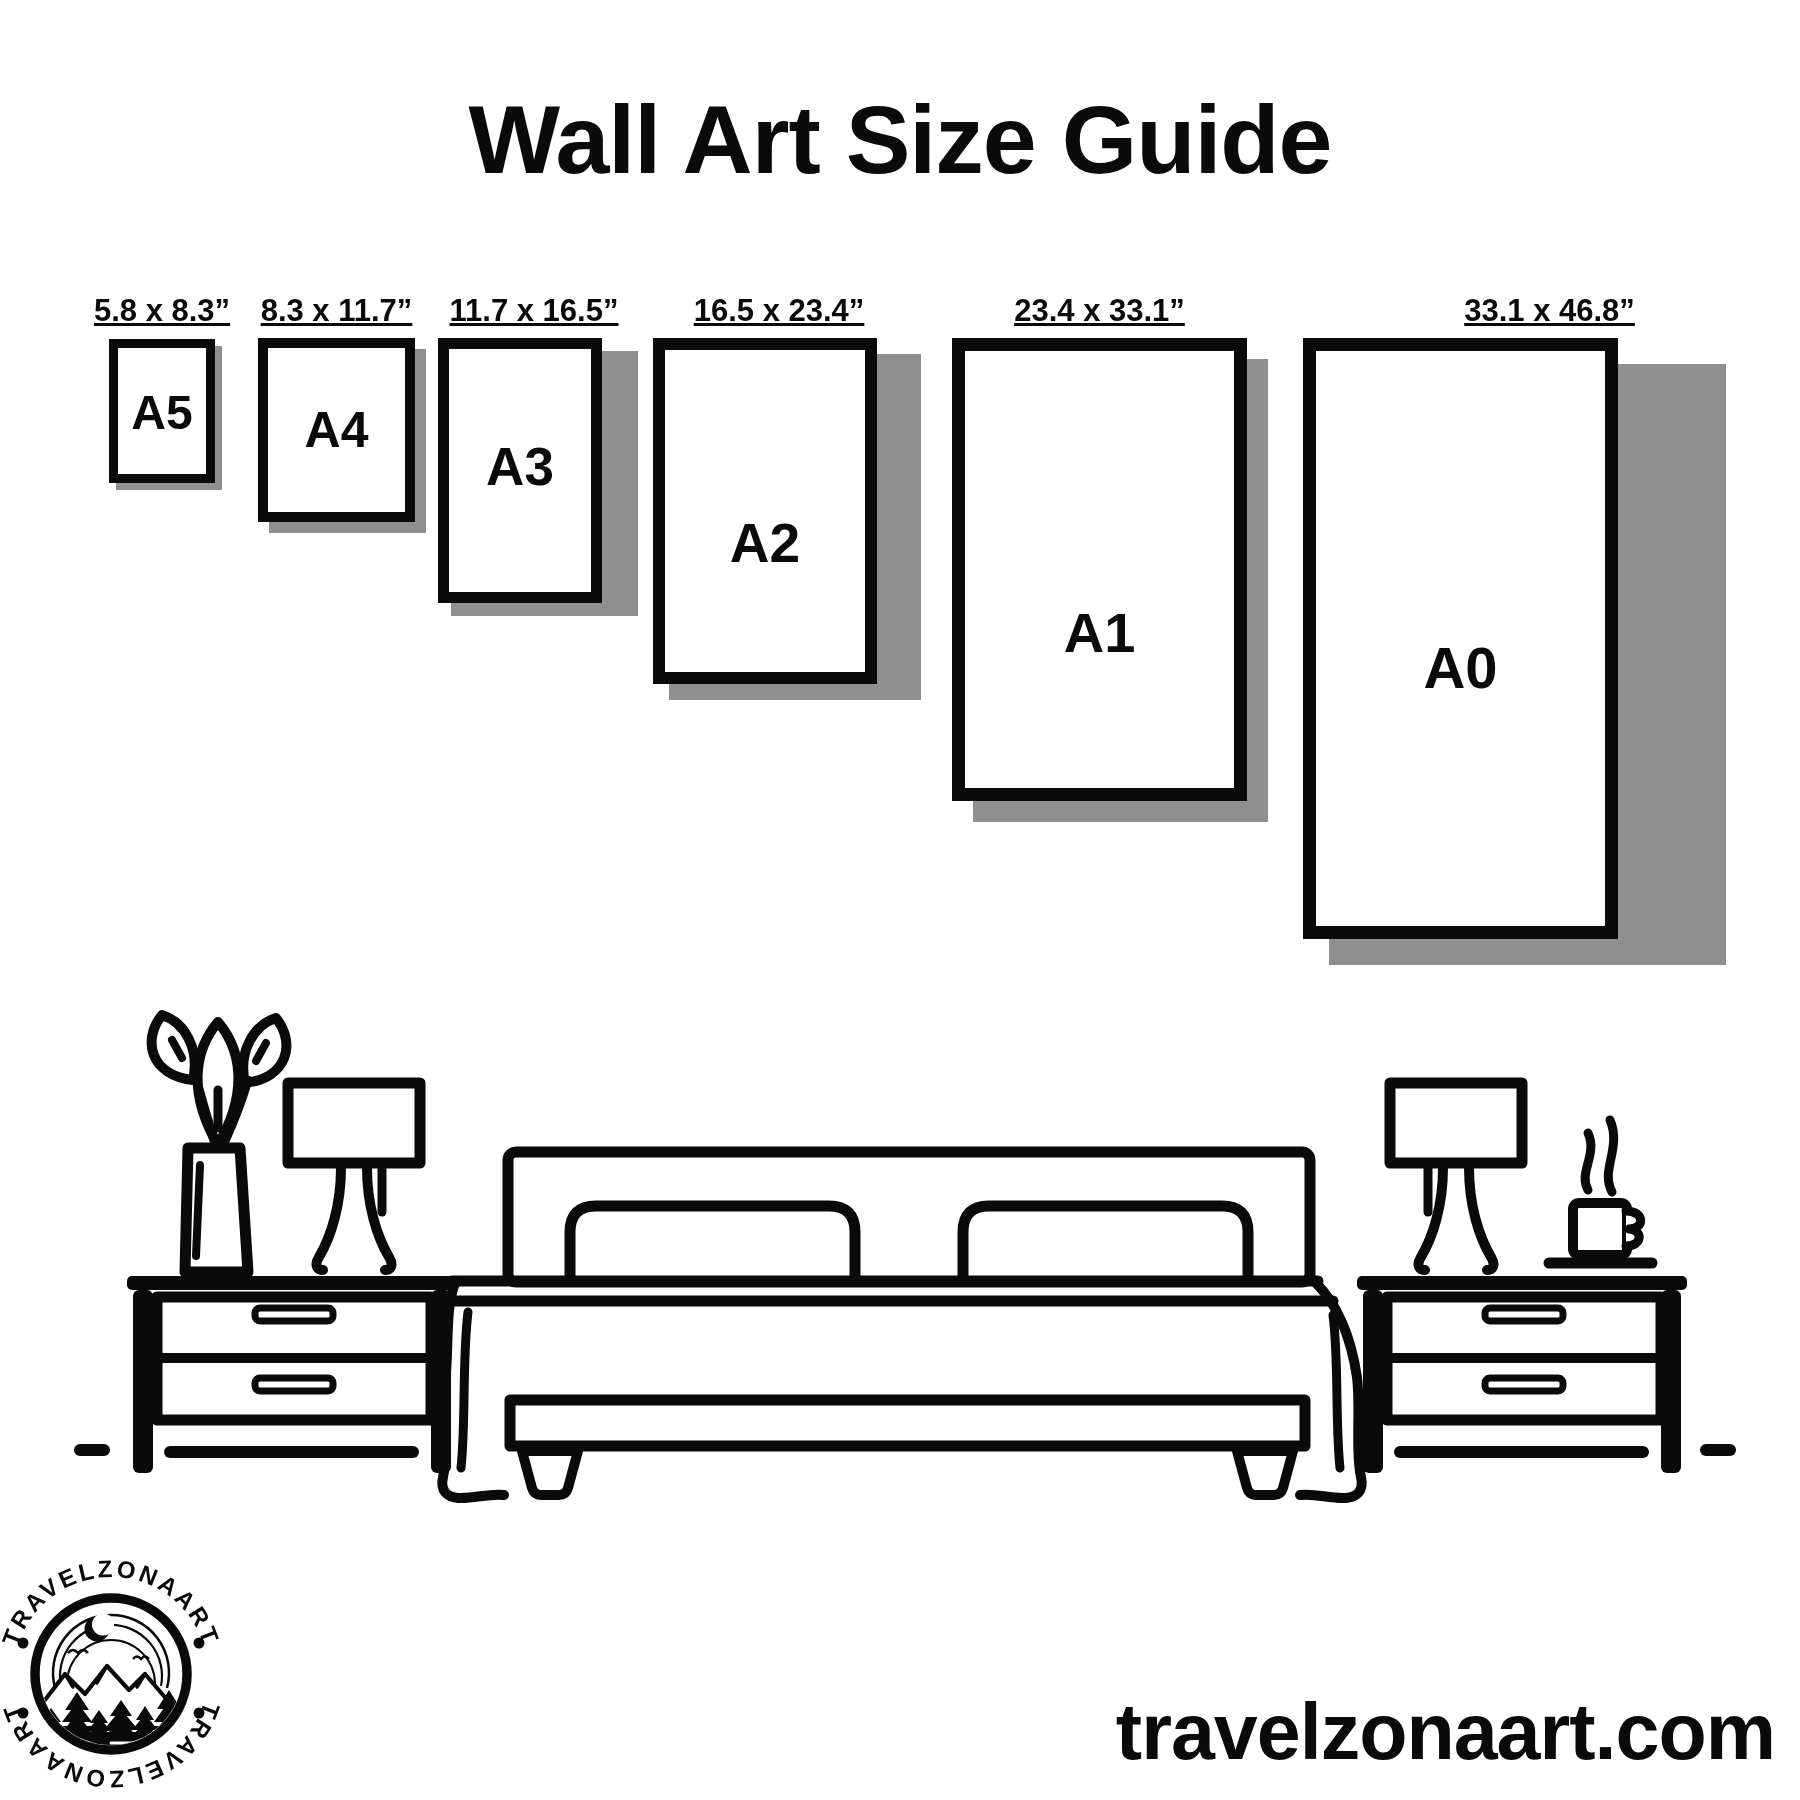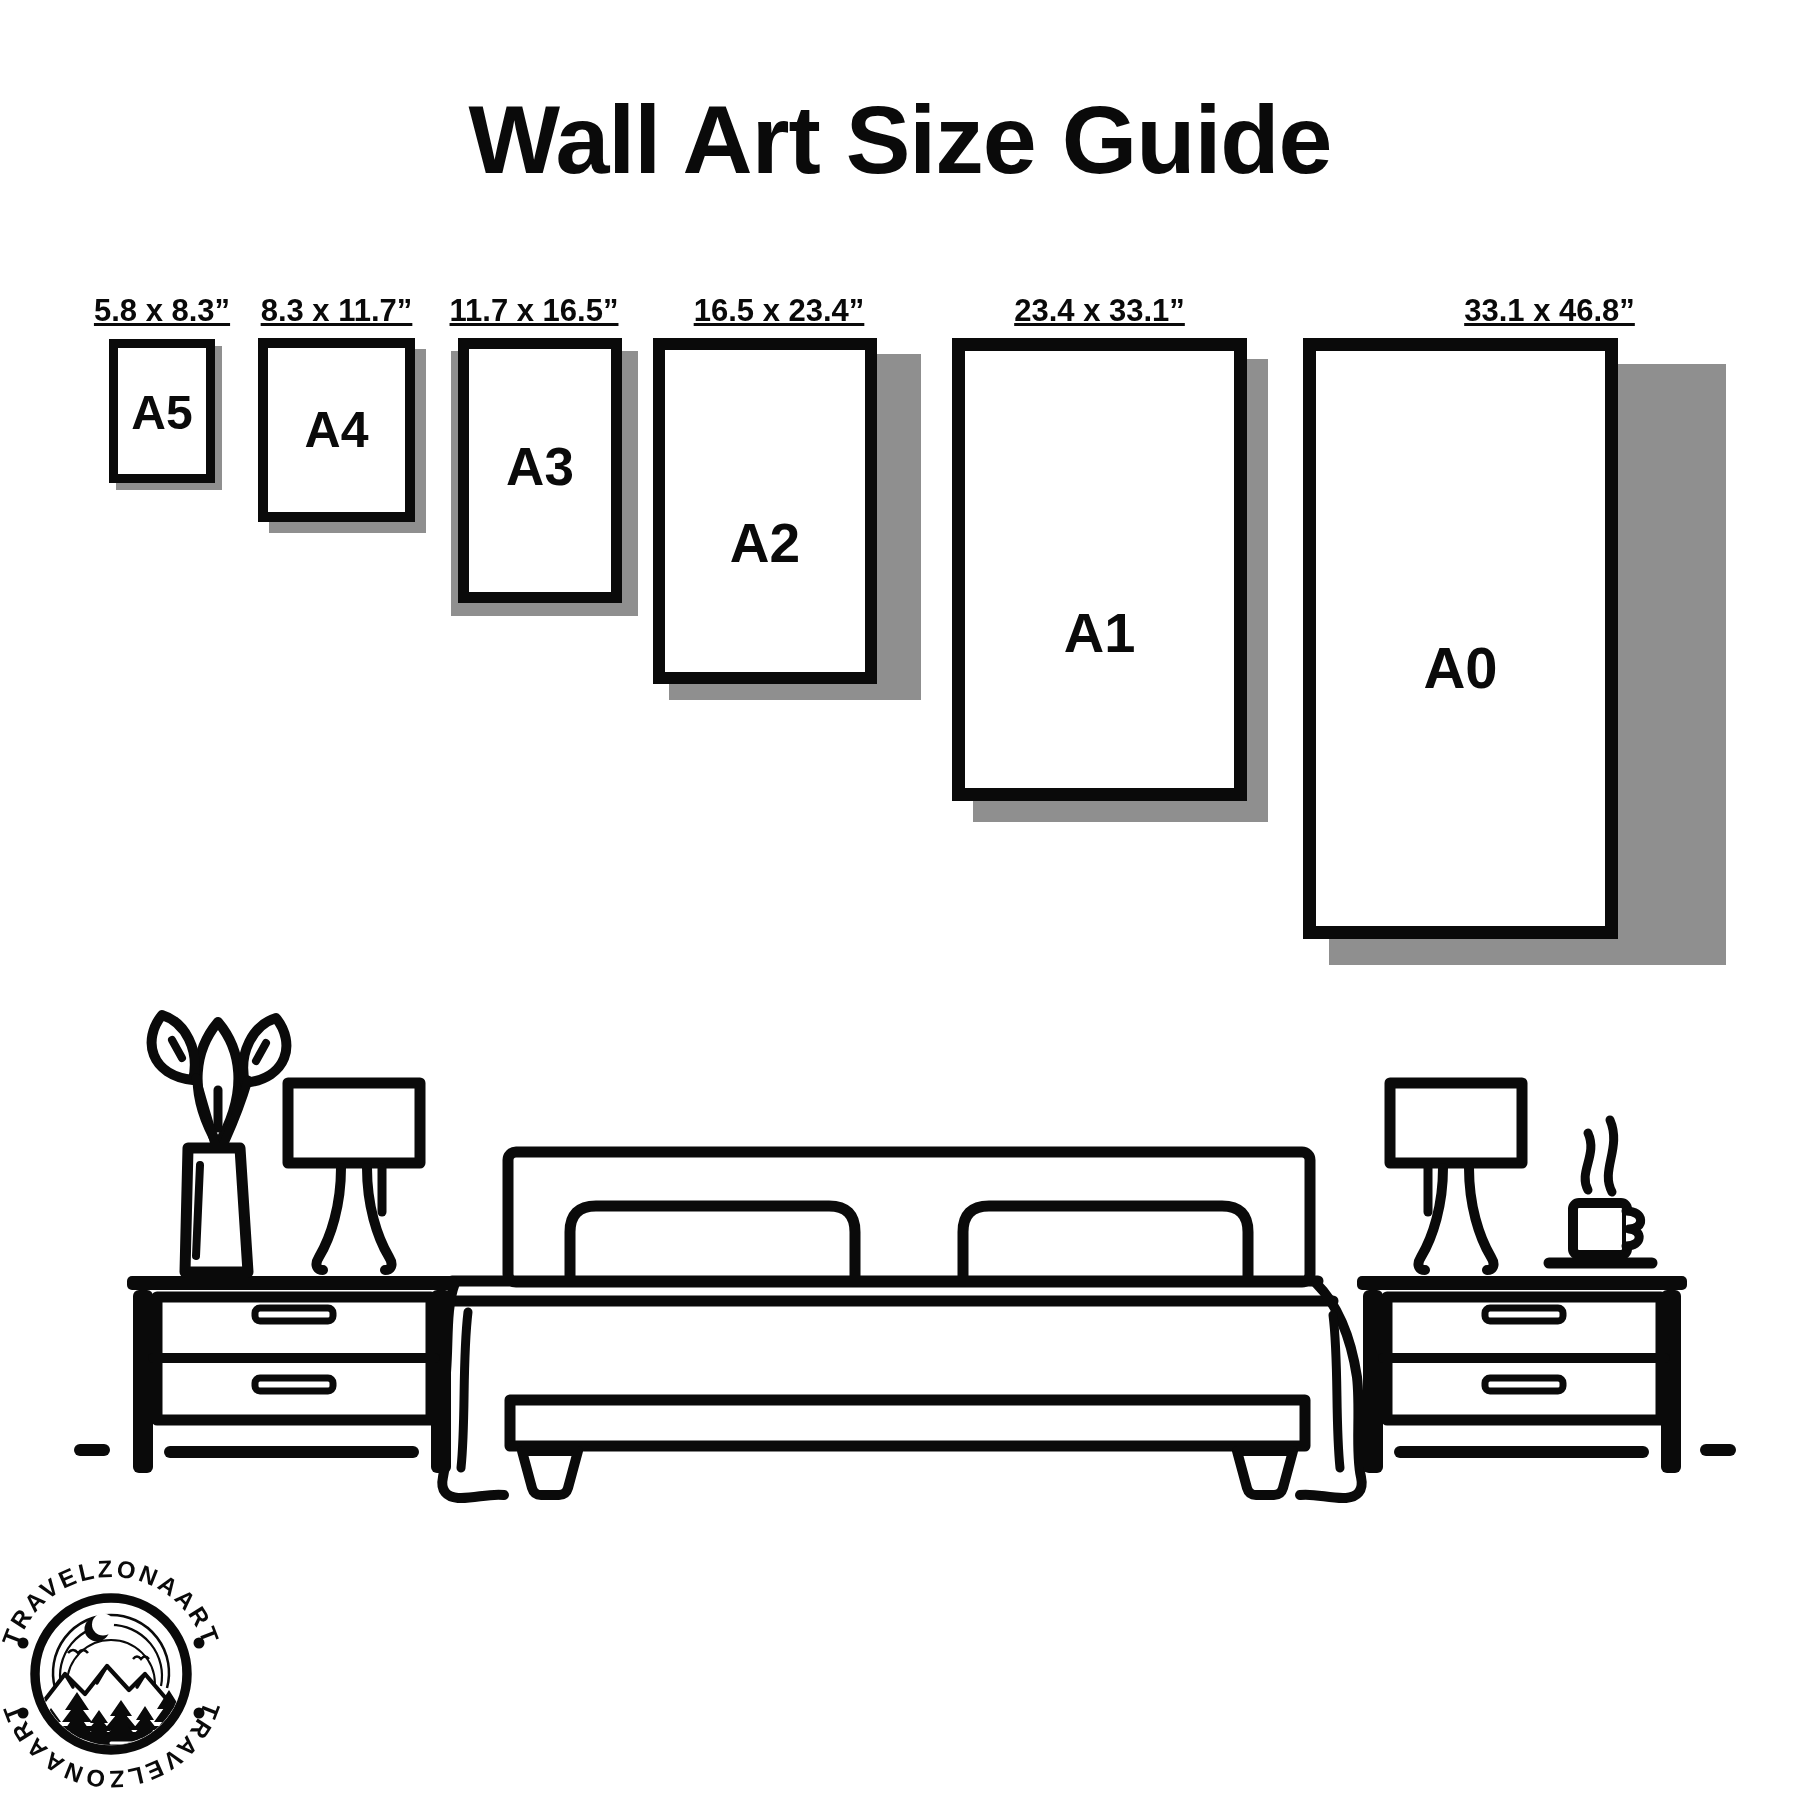--- a/index.html
+++ b/index.html
@@ -31,21 +31,21 @@
       <div class="poster-frame" style="left: 109px; top: 339px; width: 106px; height: 144px; border-width: 9px;">
         <div class="poster-code" style="top: 51%; font-size: 48px;">A5</div>
       </div>
       <div class="dim-label" style="left: 336.5px;">8.3 x 11.7”</div>
       <div class="poster-shadow" style="left: 269px; top: 349px; width: 157px; height: 184px;"></div>
       <div class="poster-frame" style="left: 258px; top: 338px; width: 157px; height: 184px; border-width: 10px;">
         <div class="poster-code" style="top: 50%; font-size: 50px;">A4</div>
       </div>
       <div class="dim-label" style="left: 534px;">11.7 x 16.5”</div>
       <div class="poster-shadow" style="left: 451px; top: 351px; width: 187px; height: 265px;"></div>
-      <div class="poster-frame" style="left: 458px; top: 338px; width: 164px; height: 265px; border-width: 11px;">
+      <div class="poster-frame" style="left: 438px; top: 338px; width: 164px; height: 265px; border-width: 11px;">
         <div class="poster-code" style="top: 48%; font-size: 53px;">A3</div>
       </div>
       <div class="dim-label" style="left: 779px; text-align: right;">16.5 x 23.4”</div>
       <div class="poster-shadow" style="left: 669px; top: 354px; width: 252px; height: 346px;"></div>
       <div class="poster-frame" style="left: 653px; top: 338px; width: 224px; height: 346px; border-width: 12px;">
         <div class="poster-code" style="top: 60%; font-size: 55px;">A2</div>
       </div>
       <div class="dim-label" style="left: 1099.5px;">23.4 x 33.1”</div>
       <div class="poster-shadow" style="left: 973px; top: 359px; width: 295px; height: 463px;"></div>
       <div class="poster-frame" style="left: 952px; top: 338px; width: 295px; height: 463px; border-width: 13px;">
@@ -164,14 +164,15 @@
         <path d="M176,134 L164,153 L188,153 Z M176,145 L161,166 L191,166 Z M176,156 L158,182 L194,182 Z"></path>
       </g>
       <g stroke="#ffffff" stroke-width="3" stroke-linecap="round">
         <path d="M58,187 L96,187 M118,187 L158,187"></path>
         <path d="M50,194 L86,194 M104,194 L146,194 M162,194 L186,194"></path>
         <path d="M70,201 L118,201 M134,201 L170,201"></path>
       </g>
     </g>
   </svg>
 
+  <div class="website">travelzonaart.com</div>
 
 </div>
 
 </body></html>

